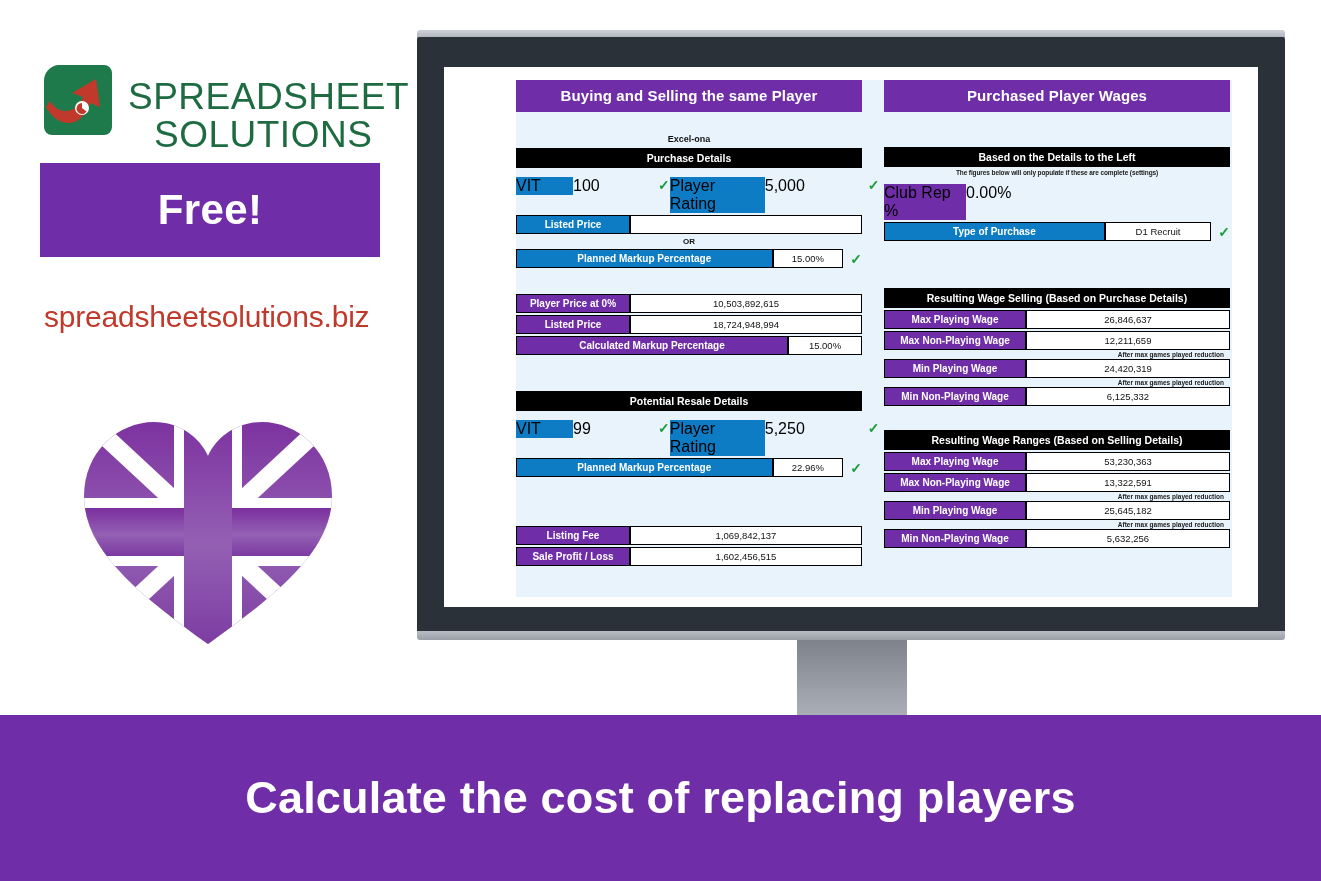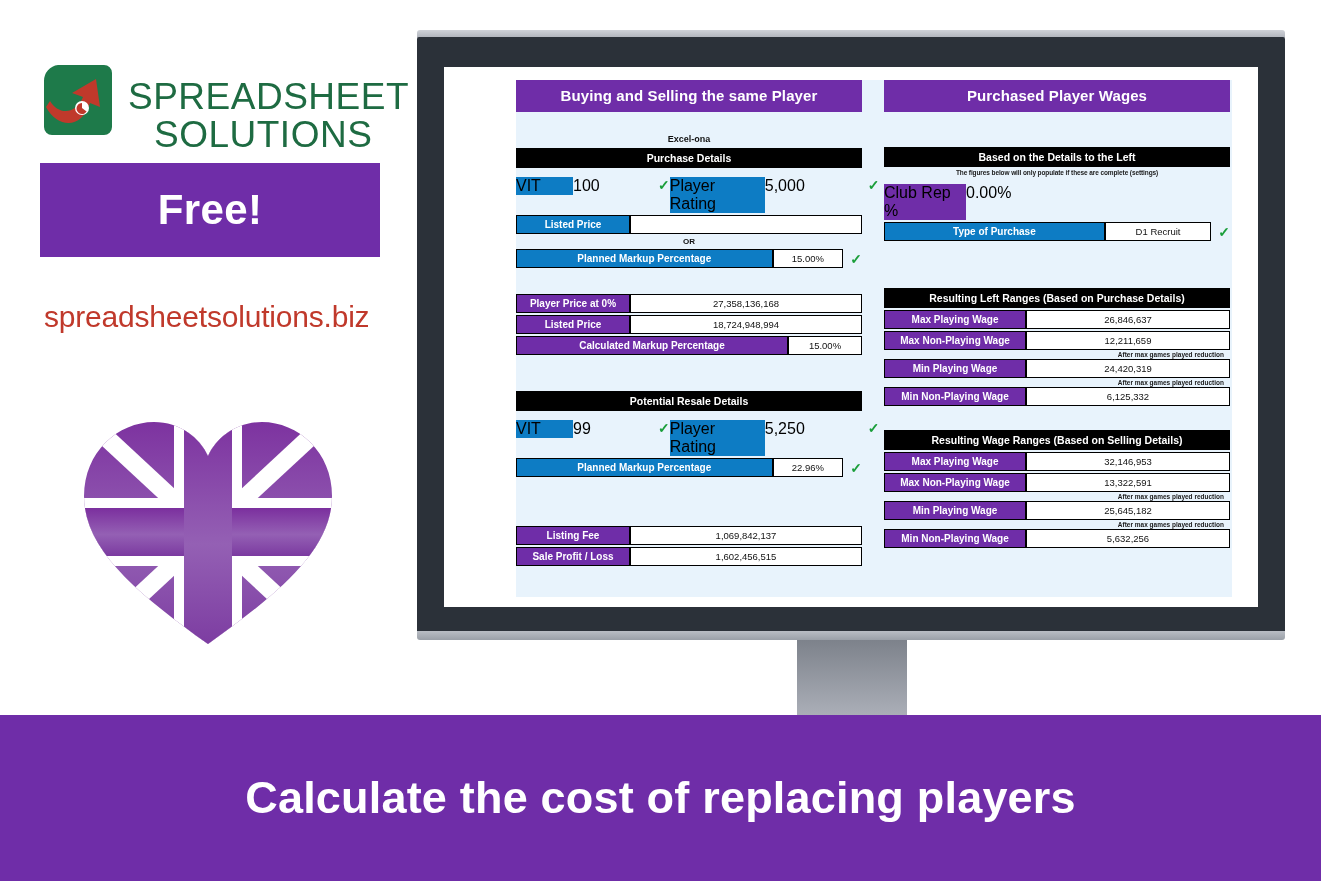--- a/index.html
+++ b/index.html
@@ -247,21 +247,21 @@
         <div class="row" style="margin-top:2px">
           <div class="lbl blue" style="width:272px">Planned Markup Percentage</div>
           <div class="val" style="width:74px">15.00%</div>
           <div class="tick">✓</div>
         </div>
 
         <div class="spacer-lg"></div>
 
         <div class="row">
           <div class="lbl purple" style="width:114px">Player Price at 0%</div>
-          <div class="val" style="width:232px">27,358,136,168</div>
+          <div class="val" style="width:232px">10,503,892,615</div>
         </div>
 
         <div class="row">
           <div class="lbl purple" style="width:114px">Listed Price</div>
           <div class="val" style="width:232px">18,724,948,994</div>
         </div>
 
         <div class="row">
           <div class="lbl purple" style="width:272px">Calculated Markup Percentage</div>
           <div class="val" style="width:74px">15.00%</div>
@@ -326,21 +326,21 @@
 
         <div class="row">
           <div class="lbl blue" style="width:234px">Type of Purchase</div>
           <div class="val" style="width:112px">D1 Recruit</div>
           <div class="tick">✓</div>
         </div>
 
         <div class="spacer-xl"></div>
         <div class="spacer"></div>
 
-        <div class="black-bar">Resulting Left Ranges (Based on Purchase Details)</div>
+        <div class="black-bar">Resulting Wage Selling (Based on Purchase Details)</div>
 
         <div class="row">
           <div class="lbl purple" style="width:142px">Max Playing Wage</div>
           <div class="val" style="width:204px">26,846,637</div>
         </div>
 
         <div class="row">
           <div class="lbl purple" style="width:142px">Max Non-Playing Wage</div>
           <div class="val" style="width:204px">12,211,659</div>
         </div>
@@ -358,21 +358,21 @@
           <div class="lbl purple" style="width:142px">Min Non-Playing Wage</div>
           <div class="val" style="width:204px">6,125,332</div>
         </div>
 
         <div class="spacer-lg"></div>
 
         <div class="black-bar">Resulting Wage Ranges (Based on Selling Details)</div>
 
         <div class="row">
           <div class="lbl purple" style="width:142px">Max Playing Wage</div>
-          <div class="val" style="width:204px">32,146,953</div>
+          <div class="val" style="width:204px">53,230,363</div>
         </div>
 
         <div class="row">
           <div class="lbl purple" style="width:142px">Max Non-Playing Wage</div>
           <div class="val" style="width:204px">13,322,591</div>
         </div>
 
         <div class="caption-note">After max games played reduction</div>
 
         <div class="row" style="margin-top:0">

